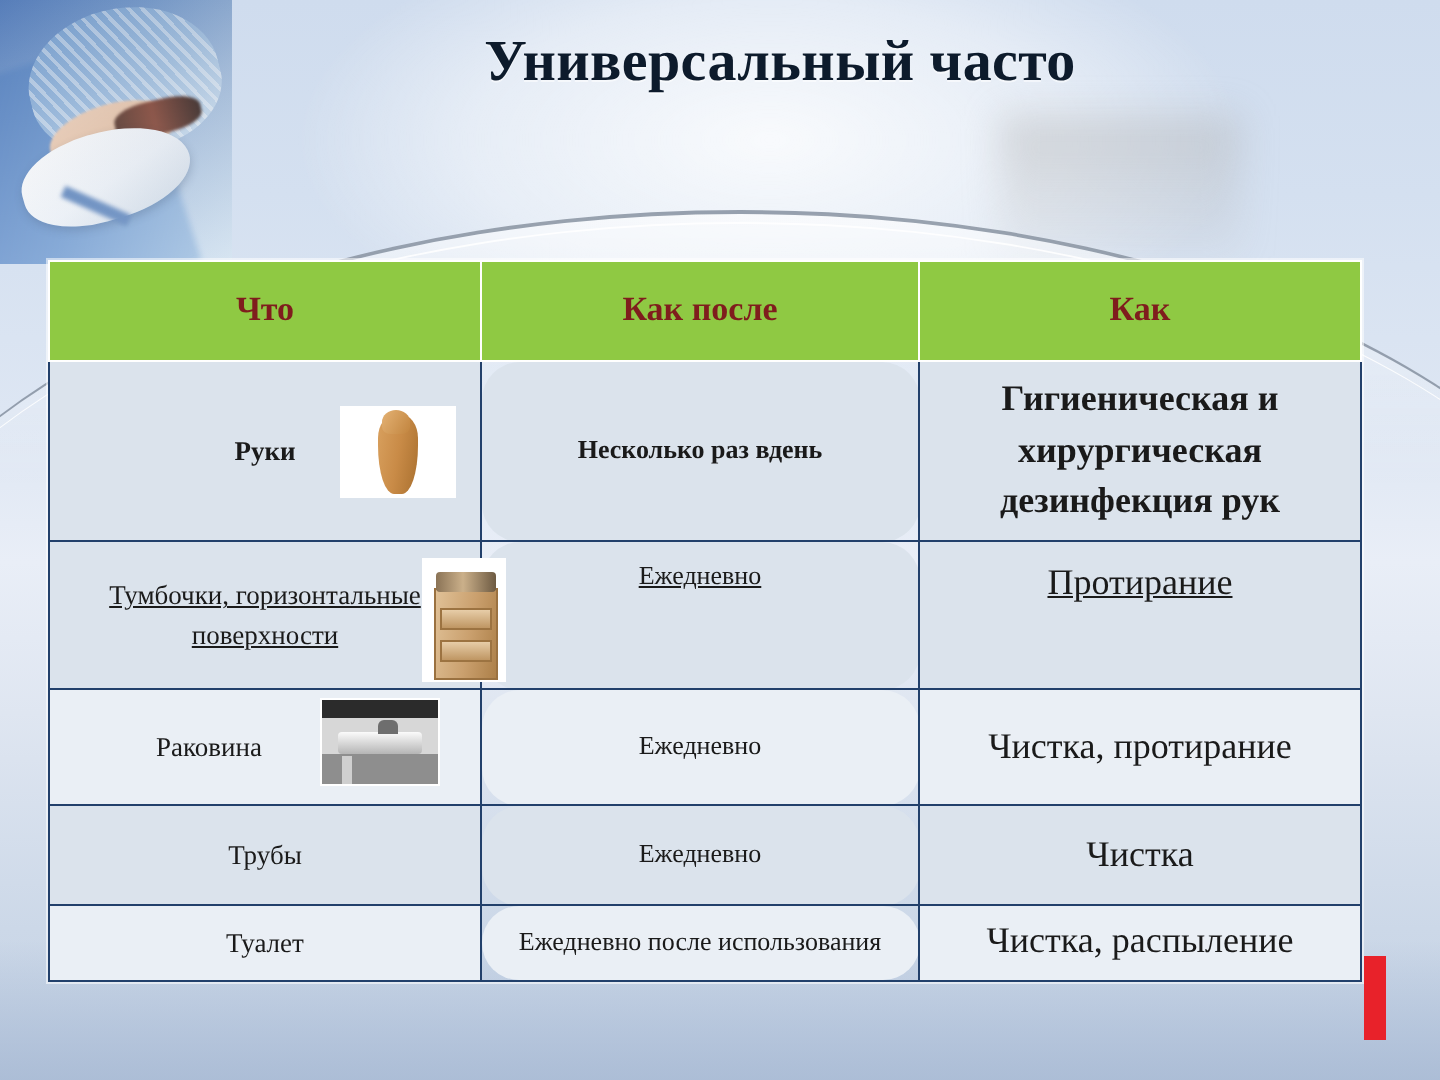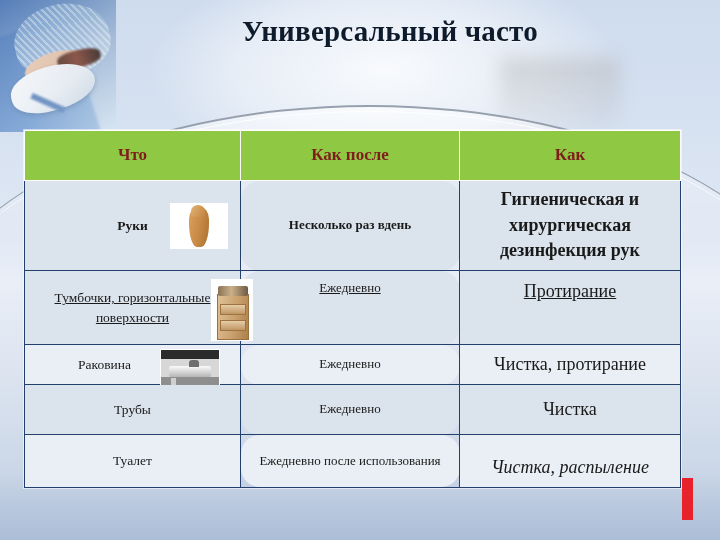--- a/index.html
+++ b/index.html
@@ -383,21 +383,21 @@
           <span class="cabinet"></span>
           <span class="drawer-a"></span>
           <span class="drawer-b"></span>
           <span class="top-items"></span>
         </span>
       </td>
       <td class="cell-often" style="vertical-align:top;padding-top:8px;">Ежедневно</td>
       <td class="cell-how" style="vertical-align:top;padding-top:8px;">Протирание</td>
     </tr>
 
-    <tr class="row-alt-b" style="height:40px;">
+    <tr class="row-alt-b" style="height:58px;">
       <td class="cell-what">
         <span class="what-inner" style="position:relative;left:-28px;">Раковина</span>
         <span class="thumb" id="thumb-sink">
           <span class="sink-bg"></span>
           <span class="basin"></span>
           <span class="faucet"></span>
           <span class="pipe"></span>
         </span>
       </td>
       <td class="cell-often">Ежедневно</td>
@@ -406,19 +406,19 @@
 
     <tr class="row-alt-a" style="height:50px;margin-left:11px;">
       <td class="cell-what">Трубы</td>
       <td class="cell-often">Ежедневно</td>
       <td class="cell-how">Чистка</td>
     </tr>
 
     <tr class="row-alt-b" style="height:34px;">
       <td class="cell-what">Туалет</td>
       <td class="cell-often">Ежедневно после использования</td>
-      <td class="cell-how" style="vertical-align:top;padding-top:20px;font-style:italic;">Чистка, распыление</td>
+      <td class="cell-how" style="vertical-align:top;padding-top:5px;">Чистка, распыление</td>
     </tr>
 
   </tbody>
 </table>
 
 <div id="red-accent-bar"></div>
 
 </body></html>

